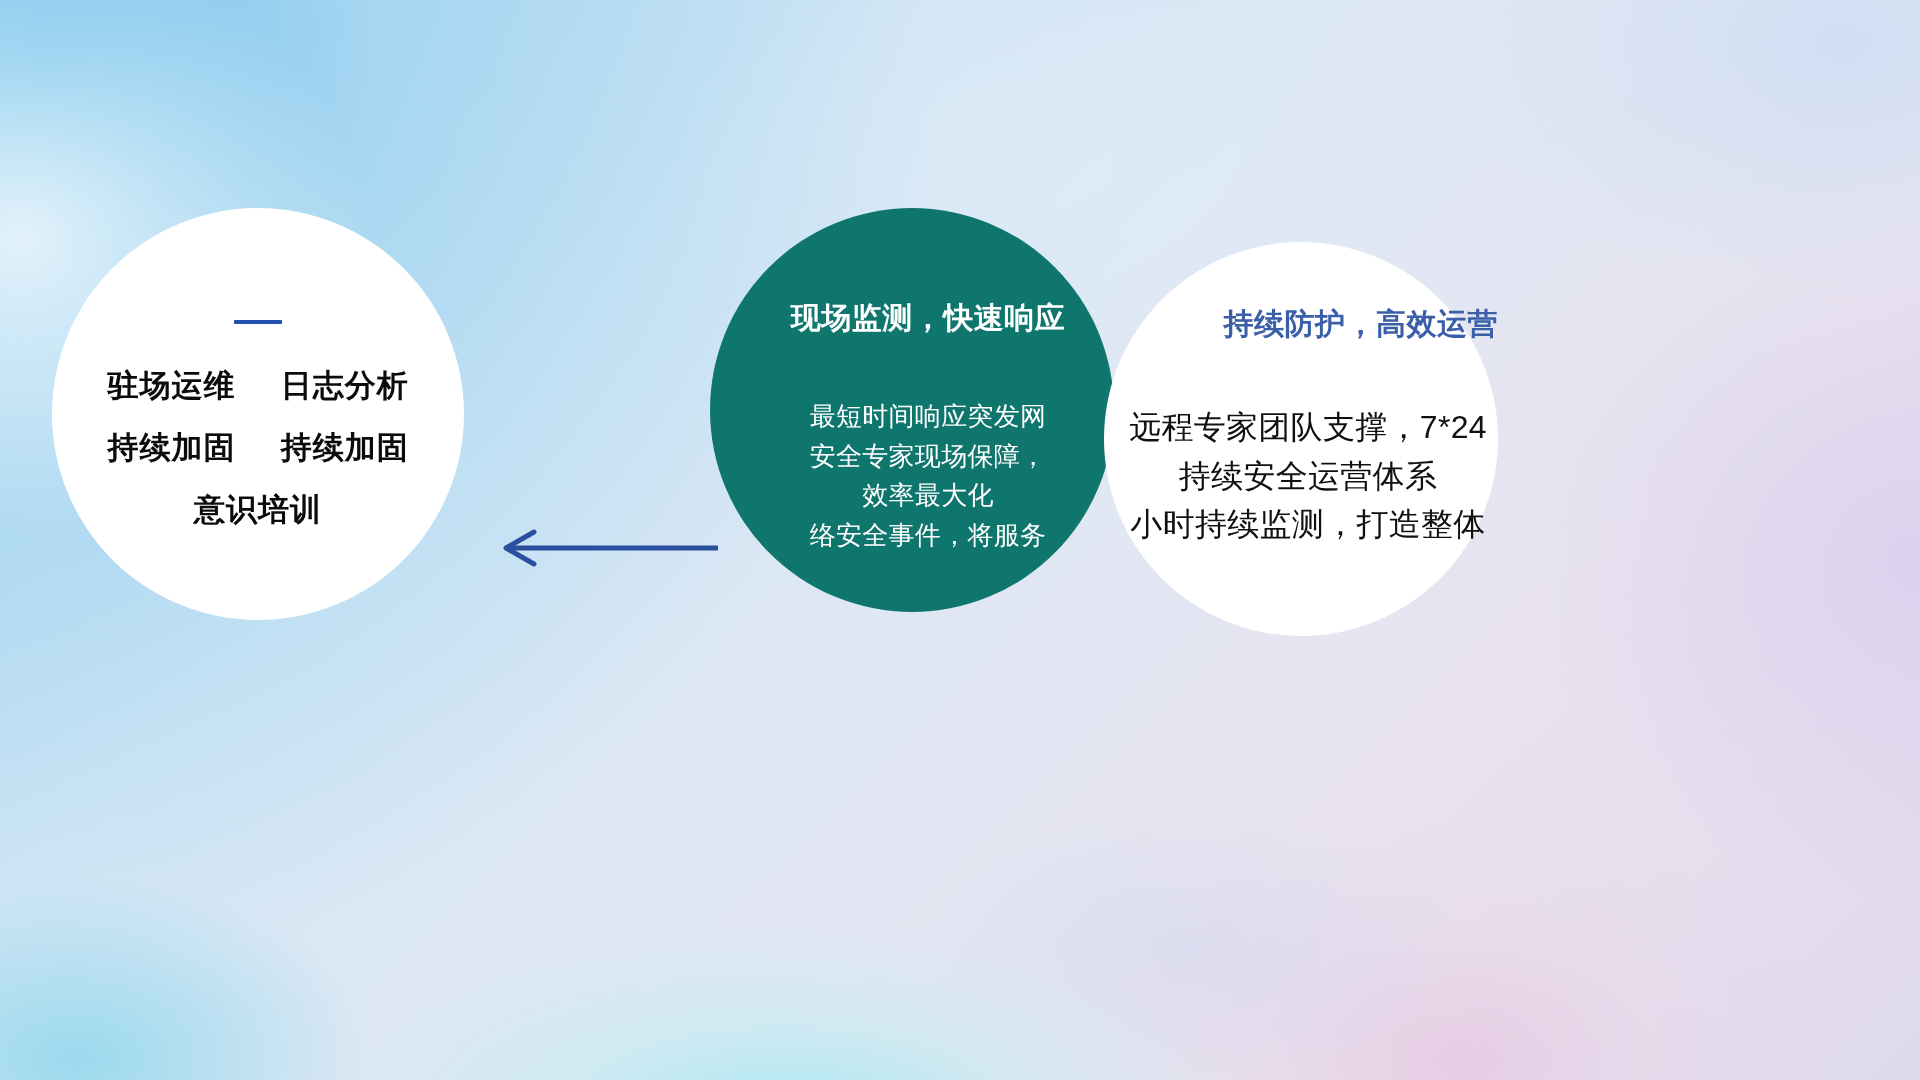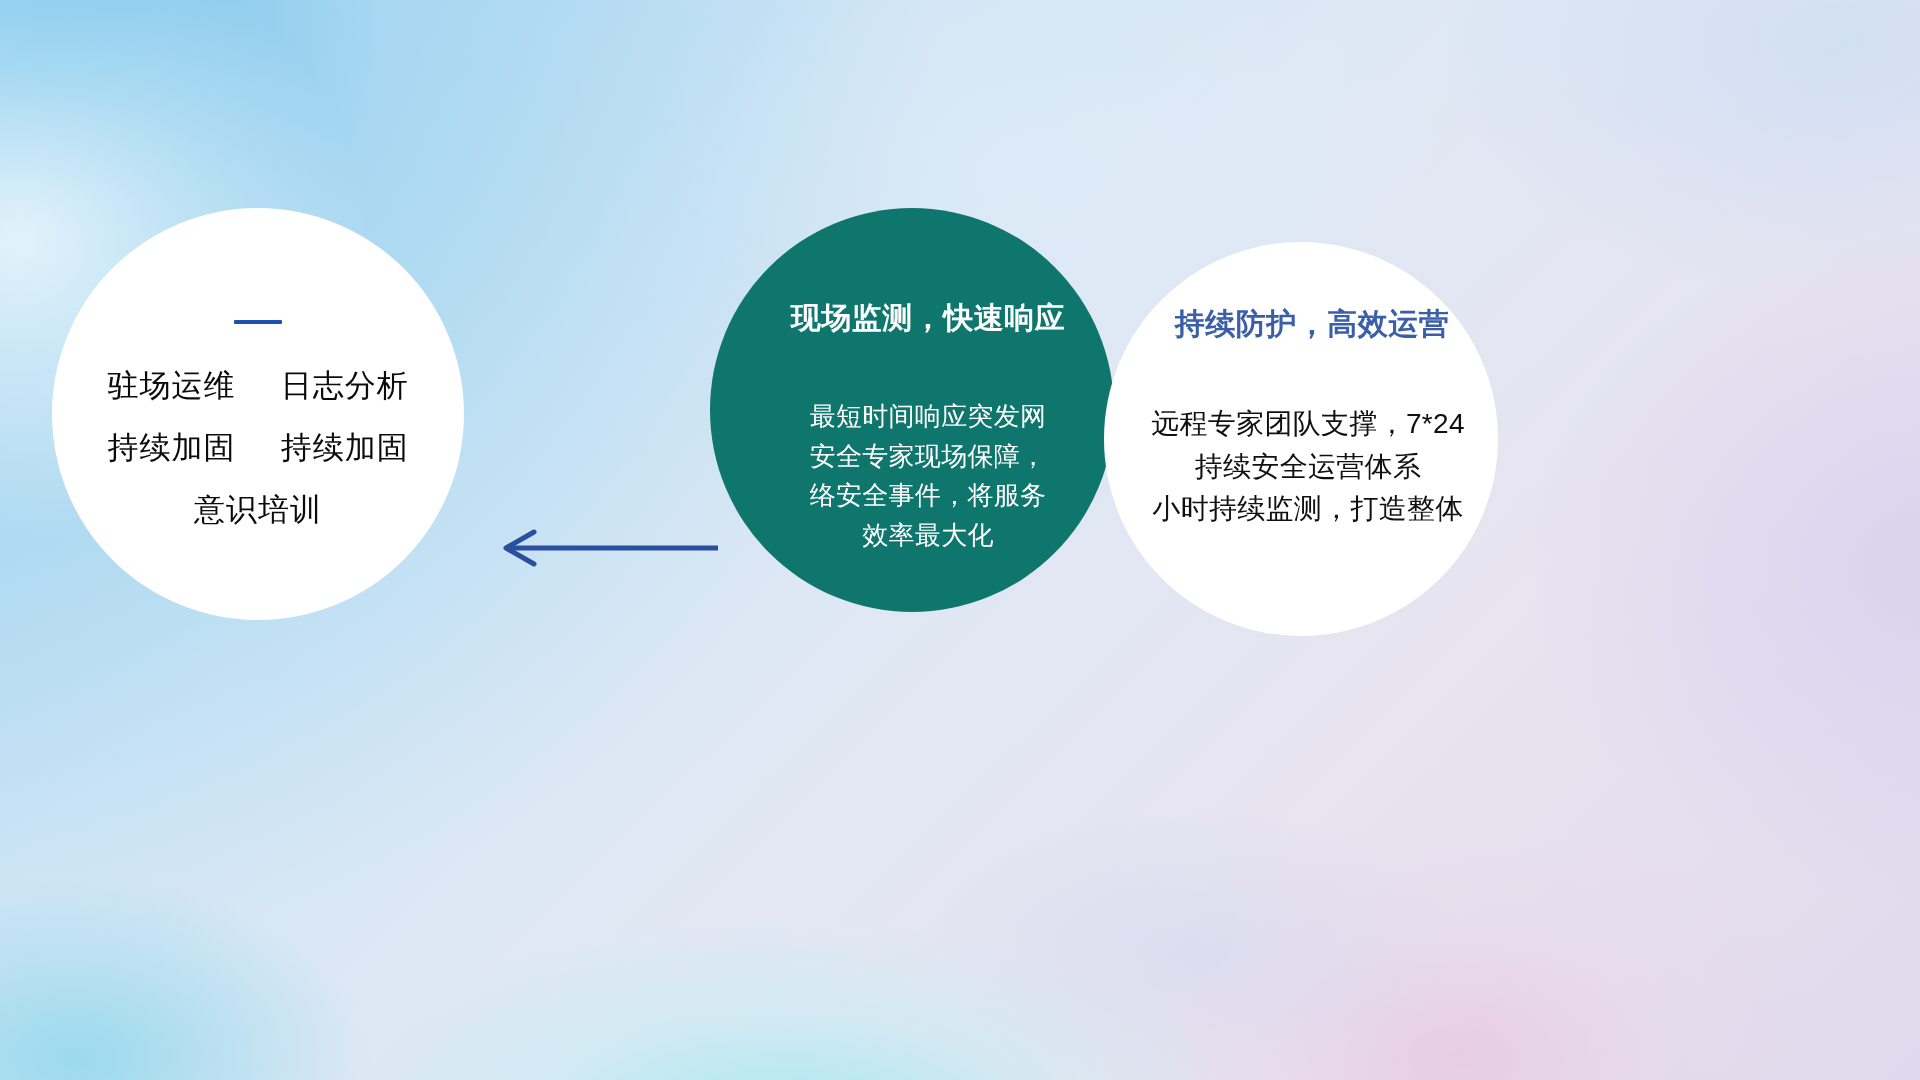--- a/index.html
+++ b/index.html
@@ -96,21 +96,21 @@
     text-align:center;
   }
   .accent-dash {
     width:48px; height:4px;
     background:#1f4fb0;
     margin:0 auto 46px auto;
     border-radius:1px;
   }
   .left-line {
     font-size:31px;
-    font-weight:normal;
+    font-weight:bold;
     color:#0b0b0b;
     line-height:1.0;
     letter-spacing:1px;
     margin-bottom:31px;
     white-space:nowrap;
   }
   .left-line .gap { display:inline-block; width:26px; }
   .left-line:last-child { margin-bottom:0; }
 
   
@@ -143,25 +143,26 @@
     padding-top:62px;
     text-align:center;
   }
   .right-heading {
     font-size:30px;
     font-weight:bold;
     color:#3a5fa8;
     letter-spacing:0.5px;
     white-space:nowrap;
     margin-left:22px;
+    text-align:right;
   }
   .right-body {
     margin-top:58px;
     margin-left:14px;
-    font-size:28px;
+    font-size:32px;
     color:#101010;
     line-height:1.52;
     letter-spacing:0.3px;
   }
   .right-body div { white-space:nowrap; }
 
   
   #arrow-connector {
     position:absolute;
     left:492px; top:524px;
@@ -217,22 +218,22 @@
   </div>
 
   <div class="circle" id="circle-middle">
     <div class="mid-inner">
 
       <div class="mid-heading">现场监测，快速响应</div>
 
       <div class="mid-body">
         <div>最短时间响应突发网</div>
         <div>安全专家现场保障，</div>
+        <div>效率最大化</div>
         <div>络安全事件，将服务</div>
-        <div>效率最大化</div>
       </div>
 
     </div>
   </div>
 
   <div class="circle" id="circle-right">
     <div class="right-inner">
 
       <div class="right-heading">持续防护，高效运营</div>
 

